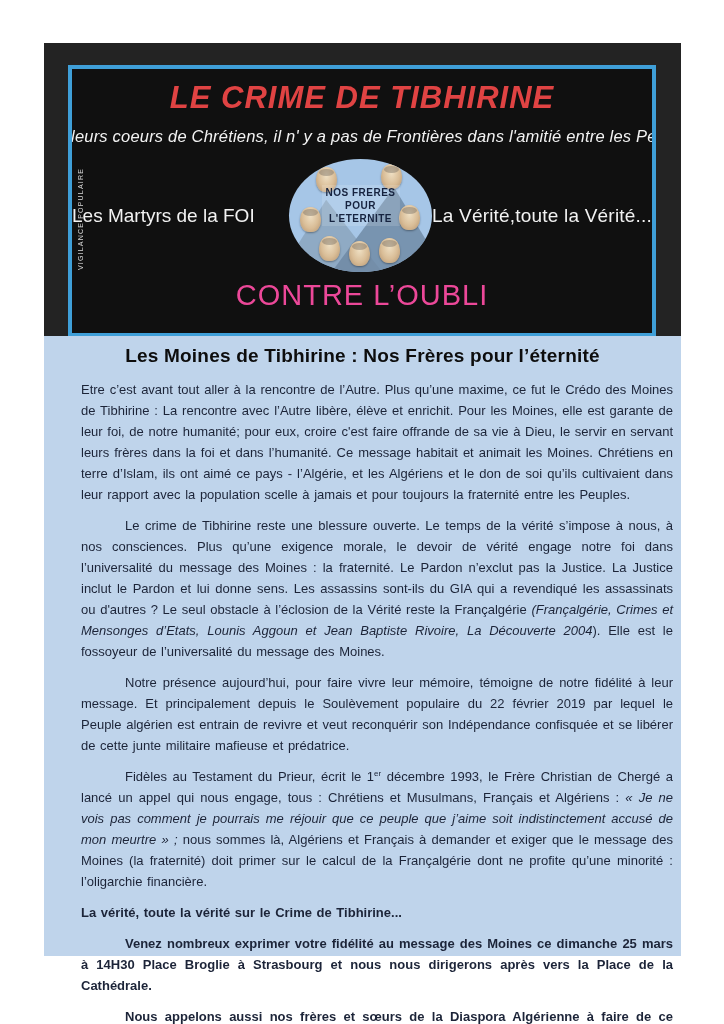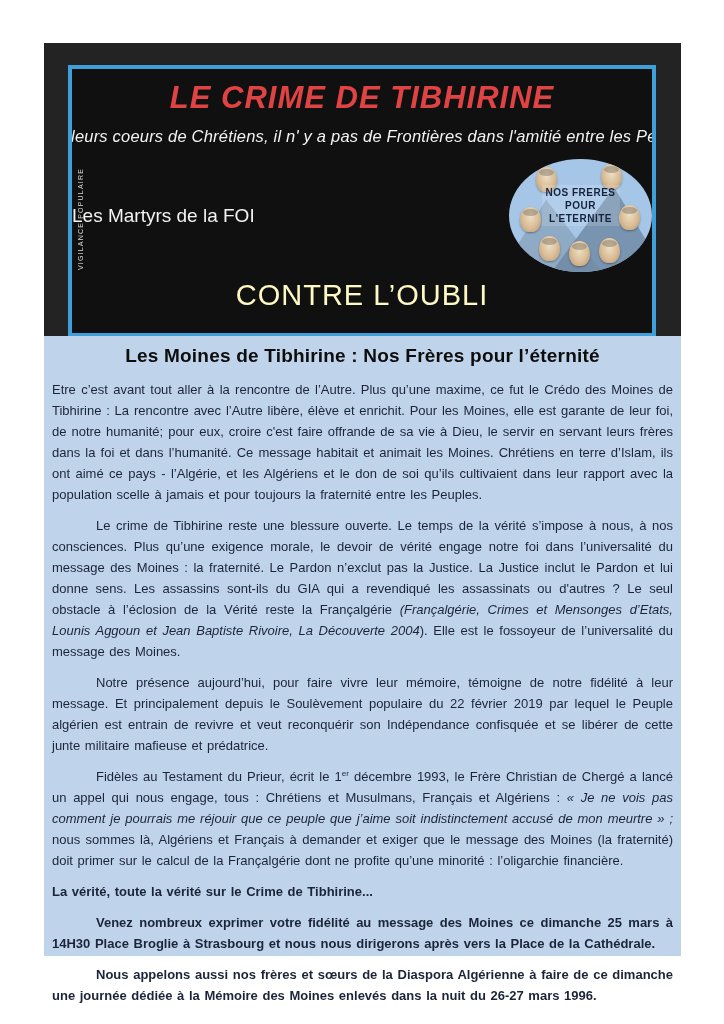--- a/index.html
+++ b/index.html
@@ -76,21 +76,21 @@
   .f6 { left: 60px; top: 82px; }
   .f7 { left: 90px; top: 79px; }
   .oval-caption {
     position: absolute; left: 50%; top: 26px; transform: translateX(-50%);
     text-align: center; color: #16233f; font-size: 10px; font-weight: bold;
     letter-spacing: .5px; line-height: 13px;
     background: rgba(255,255,255,.14); padding: 1px 4px; white-space: nowrap;
   }
   .contre {
     margin-top: 7px;
-    font-size: 29px; color: #fef9c3; letter-spacing: 1px; white-space: nowrap;
+    font-size: 29px; color: #ec4899; letter-spacing: 1px; white-space: nowrap;
   }
   .vertical-label {
     position: absolute; left: 5px; top: 57%;
     transform: translateY(-50%) rotate(180deg);
     writing-mode: vertical-rl;
     font-size: 7px; letter-spacing: 1.2px; color: #d8d8d8; white-space: nowrap;
   }
 
   
   .content-panel {
@@ -99,21 +99,21 @@
     background: #bfd4eb;
     padding: 7px 8px 0 8px;
     color: #1c2438;
   }
   .content-heading {
     text-align: center; font-size: 19px; font-weight: bold; color: #0d0d0d;
     margin: 2px 0 12px 0; letter-spacing: .2px;
   }
   .body-paragraphs p {
     font-size: 13px; line-height: 21px; text-align: justify;
-    margin-bottom: 10px; word-spacing: 1px;
+    margin-bottom: 10px; word-spacing: 1px; margin-left: 29px;
   }
   .body-paragraphs p.indent { text-indent: 44px; }
   .body-paragraphs p.center { text-align: left; text-indent: 0; }
   .body-paragraphs p.bold { font-weight: bold; }
   .body-paragraphs sup { font-size: 8px; vertical-align: super; line-height: 0; }
 </style>
 </head>
 <body>
 
 <div class="page">
@@ -140,20 +140,21 @@
           <div class="face f5"></div>
           <div class="face f6"></div>
           <div class="face f7"></div>
           <div class="oval-caption">
             <div>NOS FRERES</div>
             <div>POUR</div>
             <div>L'ETERNITE</div>
           </div>
         </div>
 
+        <div class="side-label right">La Vérité,toute la Vérité...</div>
       </div>
 
       <div class="contre">CONTRE L’OUBLI</div>
     </div>
   </div>
 
   <div class="content-panel">
     <div class="content-heading">Les Moines de Tibhirine : Nos Frères pour l’éternité</div>
     <div class="body-paragraphs">
         <p class=""><span>Etre c’est avant tout aller à la rencontre de l’Autre. Plus qu’une maxime, ce fut le Crédo des Moines de Tibhirine : La rencontre avec l’Autre libère, élève et enrichit. Pour les Moines, elle est garante de leur foi, de notre humanité; pour eux, croire c'est faire offrande de sa vie à Dieu, le servir en servant leurs frères dans la foi et dans l’humanité. Ce message habitait et animait les Moines. Chrétiens en terre d’Islam, ils ont aimé ce pays - l’Algérie, et les Algériens et le don de soi qu’ils  cultivaient dans leur rapport avec la population scelle à jamais et pour toujours la fraternité entre les Peuples.</span></p>

